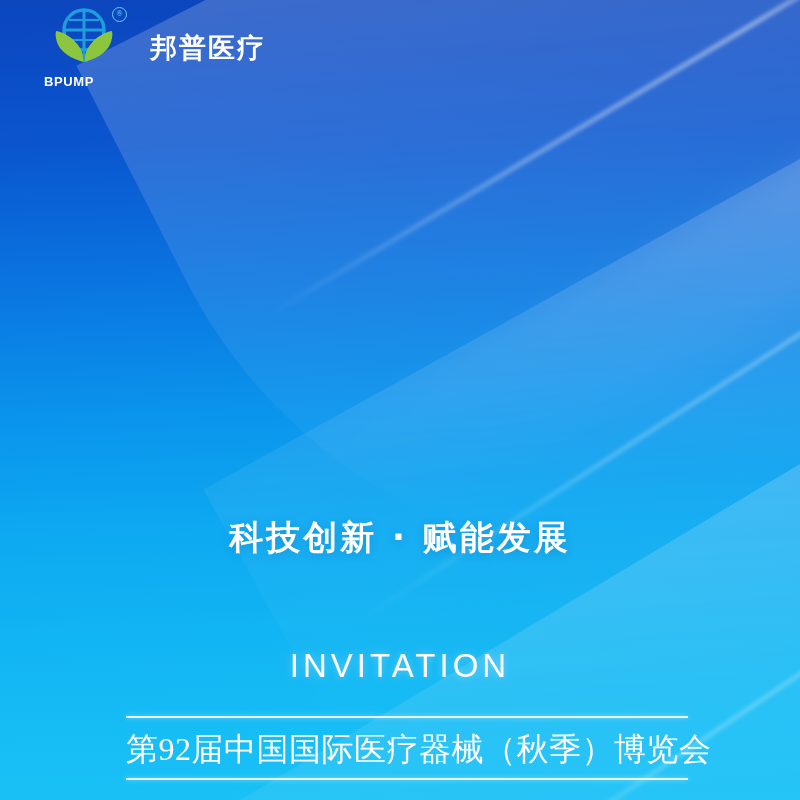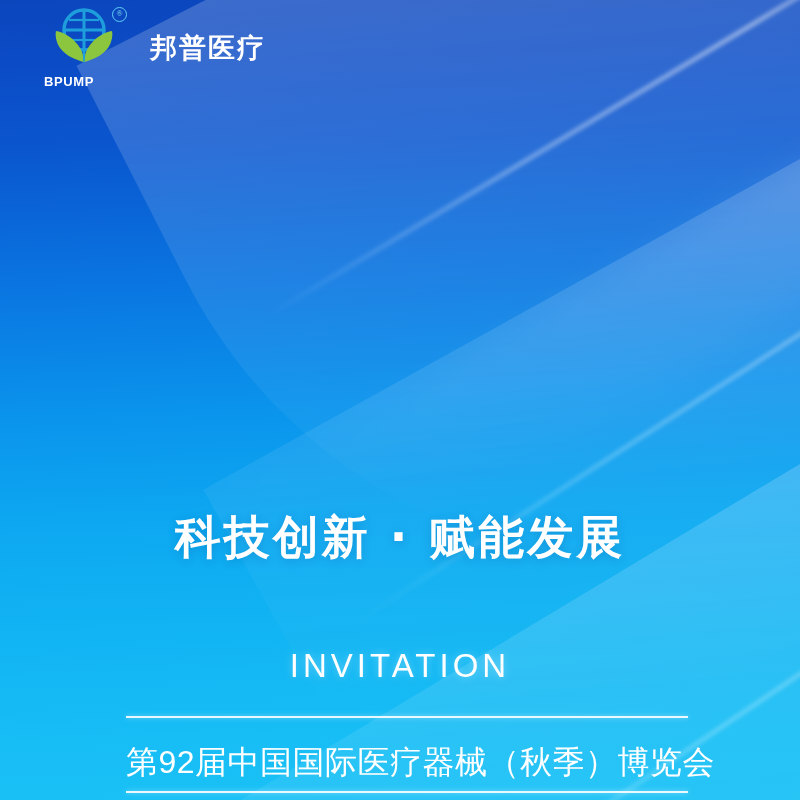--- a/index.html
+++ b/index.html
@@ -178,21 +178,21 @@
   }
 
   
   #subtitle {
     position: absolute;
     top: 508px;
     left: 0;
     width: 800px;
     text-align: center;
     color: #ffffff;
-    font-size: 46px;
+    font-size: 34px;
     font-weight: bold;
     letter-spacing: 3px;
     line-height: 58px;
     z-index: 4;
     text-shadow: 0 2px 10px rgba(3,40,110,0.18);
     font-family: "DejaVu Sans", "Liberation Sans", sans-serif;
   }
 
   
   #invitation-en {
@@ -225,22 +225,22 @@
     background: rgba(255,255,255,0.9);
     box-shadow: 0 0 5px rgba(255,255,255,0.45);
   }
   #footer-text {
     color: #ffffff;
     font-size: 32px;
     line-height: 52px;
     letter-spacing: 0.5px;
     text-align: center;
     white-space: nowrap;
-    padding: 18px 0 3px 0;
-    font-family: Liberation Sans, sans-serif;
+    padding: 5px 0 3px 0;
+    font-family: Liberation Serif, serif;
   }
 </style>
 </head>
 <body>
 
 <div id="poster">
 
   <div class="swoosh sw-a"></div>
   <div class="swoosh sw-b"></div>
   <div class="swoosh sw-c"></div>

